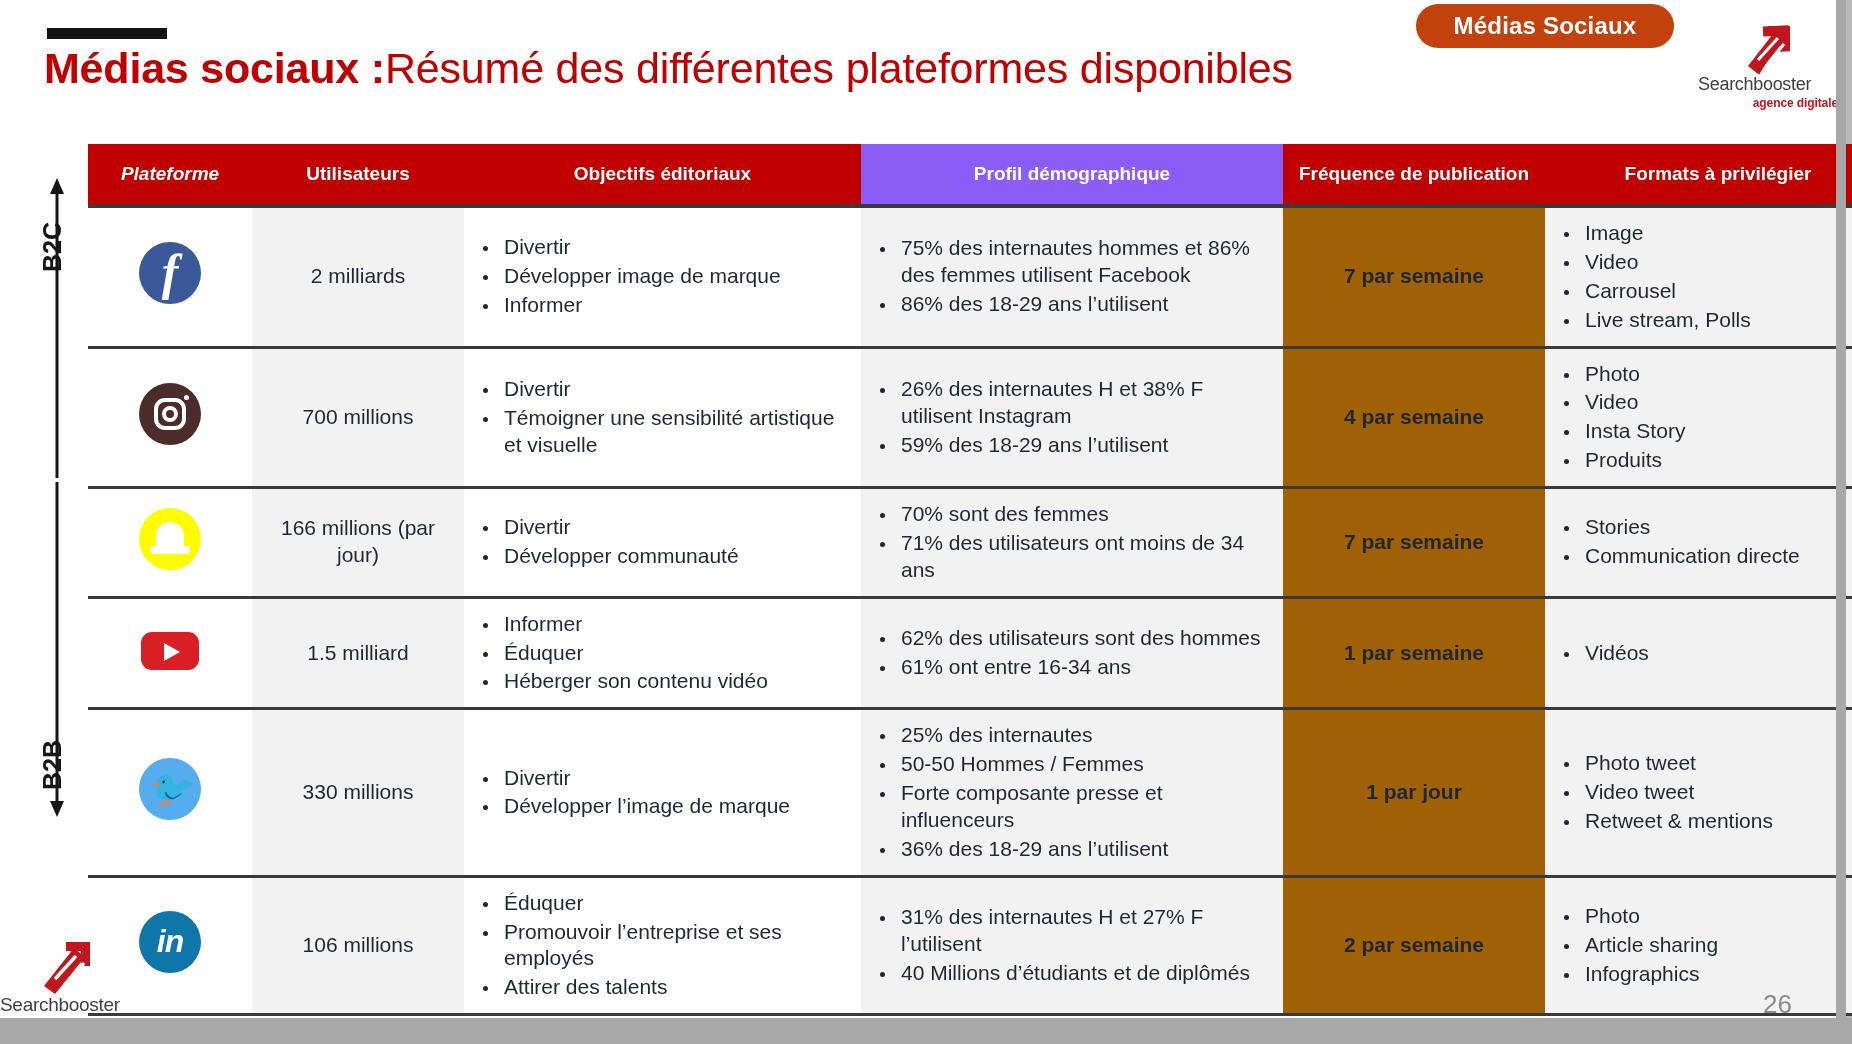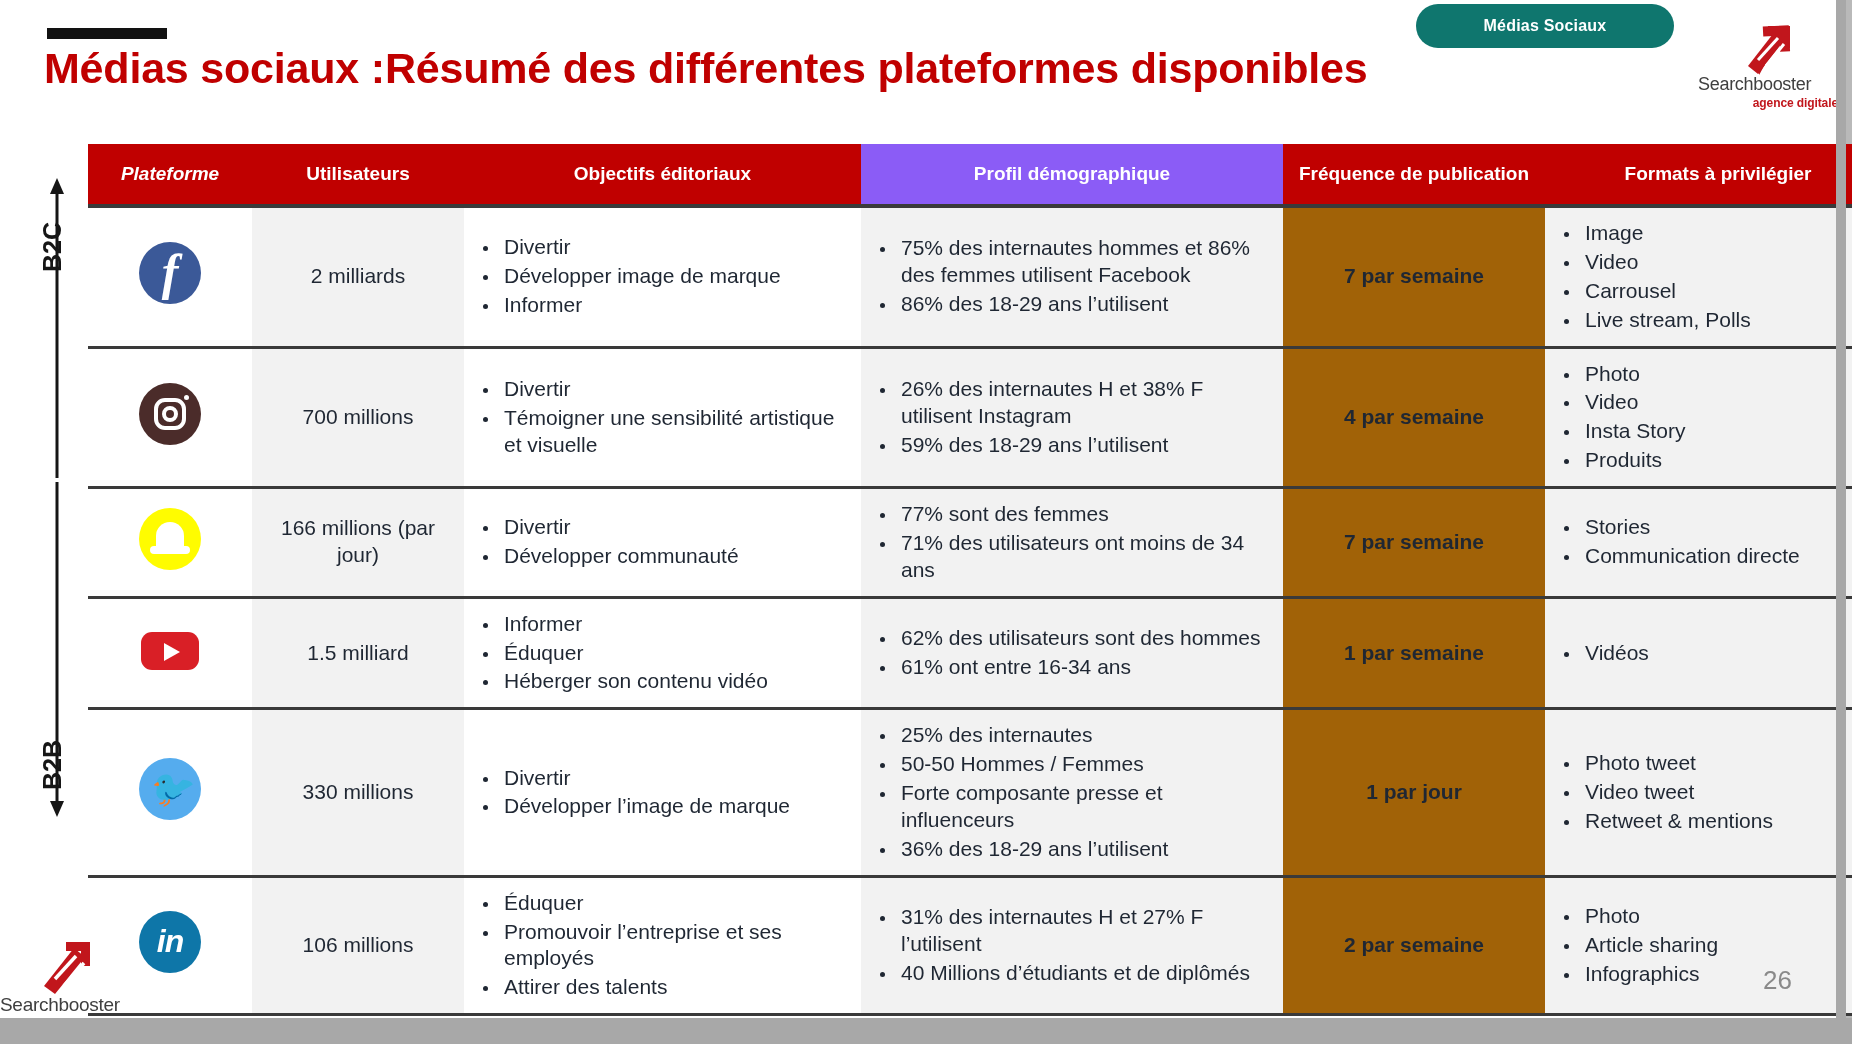--- a/index.html
+++ b/index.html
@@ -31,27 +31,27 @@
     position:absolute;left:47px;top:28px;width:120px;height:11px;background:#121212;
   }
   #title{
     position:absolute;left:44px;top:44px;
     white-space:nowrap;
     font-size:43px;
     letter-spacing:-0.2px;
     color:#c00000;
   }
   #title .strong{font-weight:bold;}
-  #title .light{font-weight:bold;}
+  #title .light{font-weight:normal;}
 
   #badge{
     position:absolute;left:1416px;top:4px;
     width:258px;height:44px;border-radius:22px;
-    background:#0f766e;
-    color:#ffffff;font-weight:bold;font-size:16px;
+    background:#c2410c;
+    color:#ffffff;font-weight:bold;font-size:24px;
     display:flex;align-items:center;justify-content:center;
     letter-spacing:.2px;
   }
 
   
   .logo{position:absolute;}
   .logo .mark{display:block;}
   .logo .name{
     font-weight:normal;color:#3f3f3f;letter-spacing:-0.3px;
   }
@@ -144,21 +144,21 @@
   }
   .ic-li{background:#0e76a8;}
   .ic-li::after{
     content:"in";position:absolute;left:0;right:0;top:50%;transform:translateY(-54%);
     color:#fff;font-weight:bold;font-size:32px;text-align:center;line-height:1;
     letter-spacing:-1px;
   }
 
   
   #pagenum{
-    position:absolute;right:54px;bottom:48px;
+    position:absolute;right:54px;bottom:24px;
     font-size:26px;color:#8a8a8a;
   }
 </style>
 </head>
 <body>
 
 <div id="slide">
 
   <div id="title-rule"></div>
 
@@ -260,21 +260,21 @@
           <td class="c-icon"><span class="ic ic-sc"><span class="ghost"></span></span></td>
           <td class="c-users">166 millions (par jour)</td>
           <td class="c-goals">
             <ul class="bl">
               <li>Divertir</li>
               <li>Développer communauté</li>
             </ul>
           </td>
           <td class="c-demo">
             <ul class="bl">
-              <li>77% sont des femmes</li>
+              <li>70% sont des femmes</li>
               <li>71% des utilisateurs ont moins de 34 ans</li>
             </ul>
           </td>
           <td class="c-freq">7 par semaine</td>
           <td class="c-formats">
             <ul class="bl">
               <li>Stories</li>
               <li>Communication directe</li>
             </ul>
           </td>

